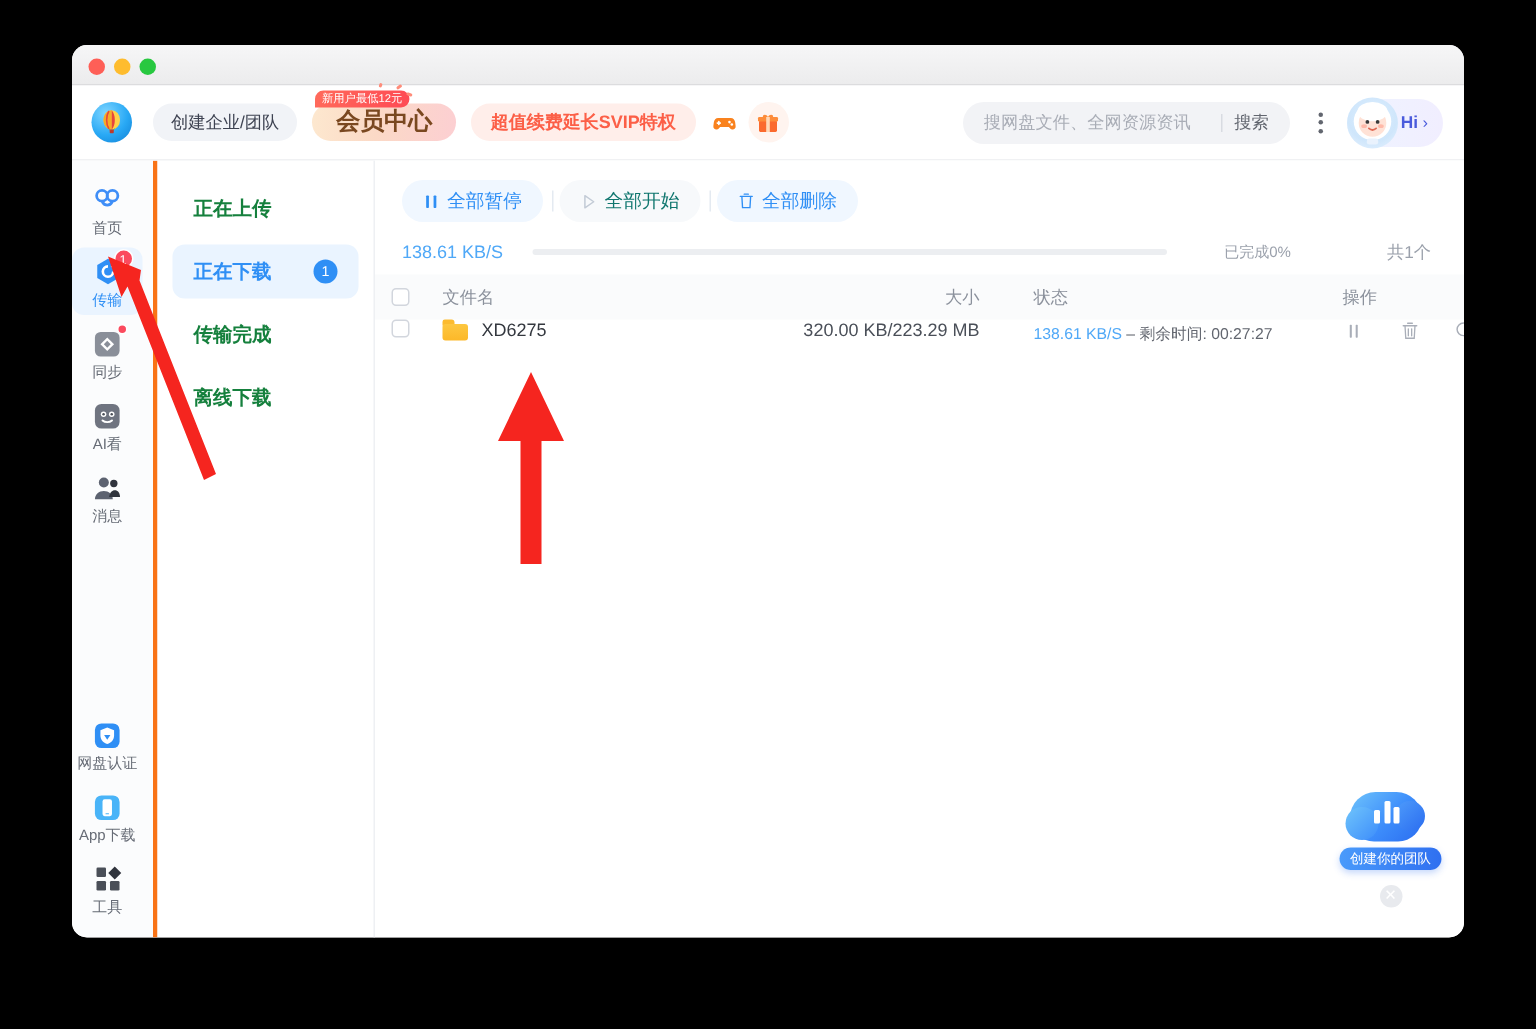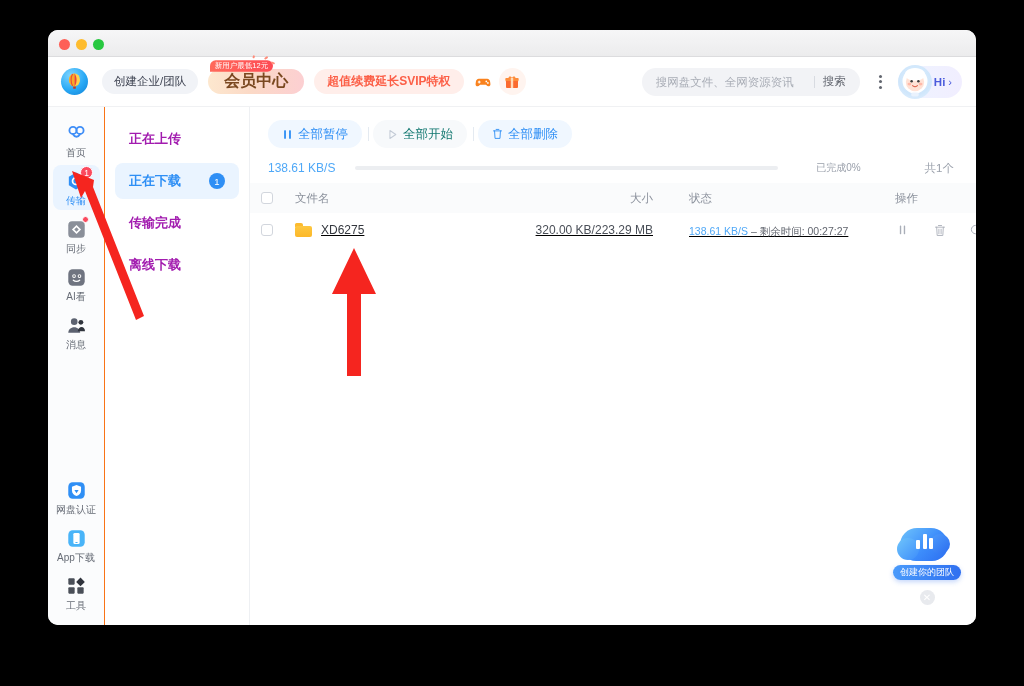--- a/index.html
+++ b/index.html
@@ -123,22 +123,22 @@
     position: relative; flex: 0 0 auto; overflow:hidden;
   }
   #hi-label { font-size: 11.5px; color: #4a5bdc; font-weight: bold; margin-right: 3px;}
   #hi-chevron { font-size: 11px; color: #4a5bdc; }
 
   
   #body { flex: 1 1 auto; display: flex; min-height: 0; }
 
   
   #nav-rail {
-    width: 57px; background: #fbfcfd; border-right: 1px solid #f97316;
-    display: flex; flex-direction: column; align-items: center;
+    width: 57px; background: #fbfcfd; border-right: 3px solid #f97316;
+    display: flex; flex-direction: column; 
     padding-top: 10px; flex: 0 0 auto;
   }
   .nav-item {
     width: 47px; padding: 5px 0 3px; margin-bottom: 3px;
     border-radius: 8px; cursor: pointer;
     display: flex; flex-direction: column; align-items: center;
     position: relative;
   }
   .nav-item.active { background: #eaf4ff; }
   .nav-icon { width: 22px; height: 22px; position: relative; display:flex; align-items:center; justify-content:center;}
@@ -158,21 +158,21 @@
   #nav-spacer { flex: 1 1 auto; }
 
   
   #tab-column {
     width: 145px; background: #fff; border-right: 1px solid #eef0f3;
     padding-top: 14px; flex: 0 0 auto;
   }
   .tab-item {
     height: 36px; margin: 0 10px 6px; border-radius: 8px;
     display: flex; align-items: center; padding: 0 14px;
-    font-size: 13px; color: #a21caf; cursor: pointer; font-weight: bold;
+    font-size: 13px; color: #15803d; cursor: pointer; font-weight: bold;
   }
   .tab-item.active { background: #eaf4ff; color: #2f8ff5; }
   .tab-count {
     margin-left: auto; min-width: 16px; height: 16px; border-radius: 8px;
     background: #2f8ff5; color: #fff; font-size: 9.5px; font-weight: normal;
     display:flex;align-items:center;justify-content:center; padding: 0 4px;
   }
 
   
   #content { flex: 1 1 auto; display: flex; flex-direction: column; min-width: 0; position: relative;
@@ -205,21 +205,21 @@
   }
   .row-check {
     width: 12px; height: 12px; border-radius: 3px; border: 1px solid #d2d6dd;
     background: #fff; flex: 0 0 auto; cursor: pointer;
   }
   .col-name  { flex: 0 0 250px; padding-left: 22px; }
   .col-size  { flex: 0 0 130px; text-align: right; }
   .col-state { flex: 0 0 210px; padding-left: 36px; }
   .col-ops   { flex: 1 1 auto;  padding-left: 32px; }
 
-  .file-row { height: 34px; display: flex; align-items: center; padding-left: 11px; text-decoration: underline; }
+  .file-row { height: 34px; display: flex; align-items: flex-start; padding-left: 11px; }
   .file-name-cell { flex: 0 0 250px; padding-left: 22px; display: flex; align-items: center; gap: 9px; }
   .folder-icon { width: 17px; height: 14px; position: relative; flex: 0 0 auto; }
   .folder-icon:before {
     content:''; position:absolute; left:0; top:0; width:7.5px; height:3.5px;
     background:#fcbb2f; border-radius: 1.5px 2px 0 0;
   }
   .folder-icon:after {
     content:''; position:absolute; left:0; top:2.5px; width:17px; height:11.5px;
     background: linear-gradient(#fdc740, #fcb829); border-radius: 2px;
   }

